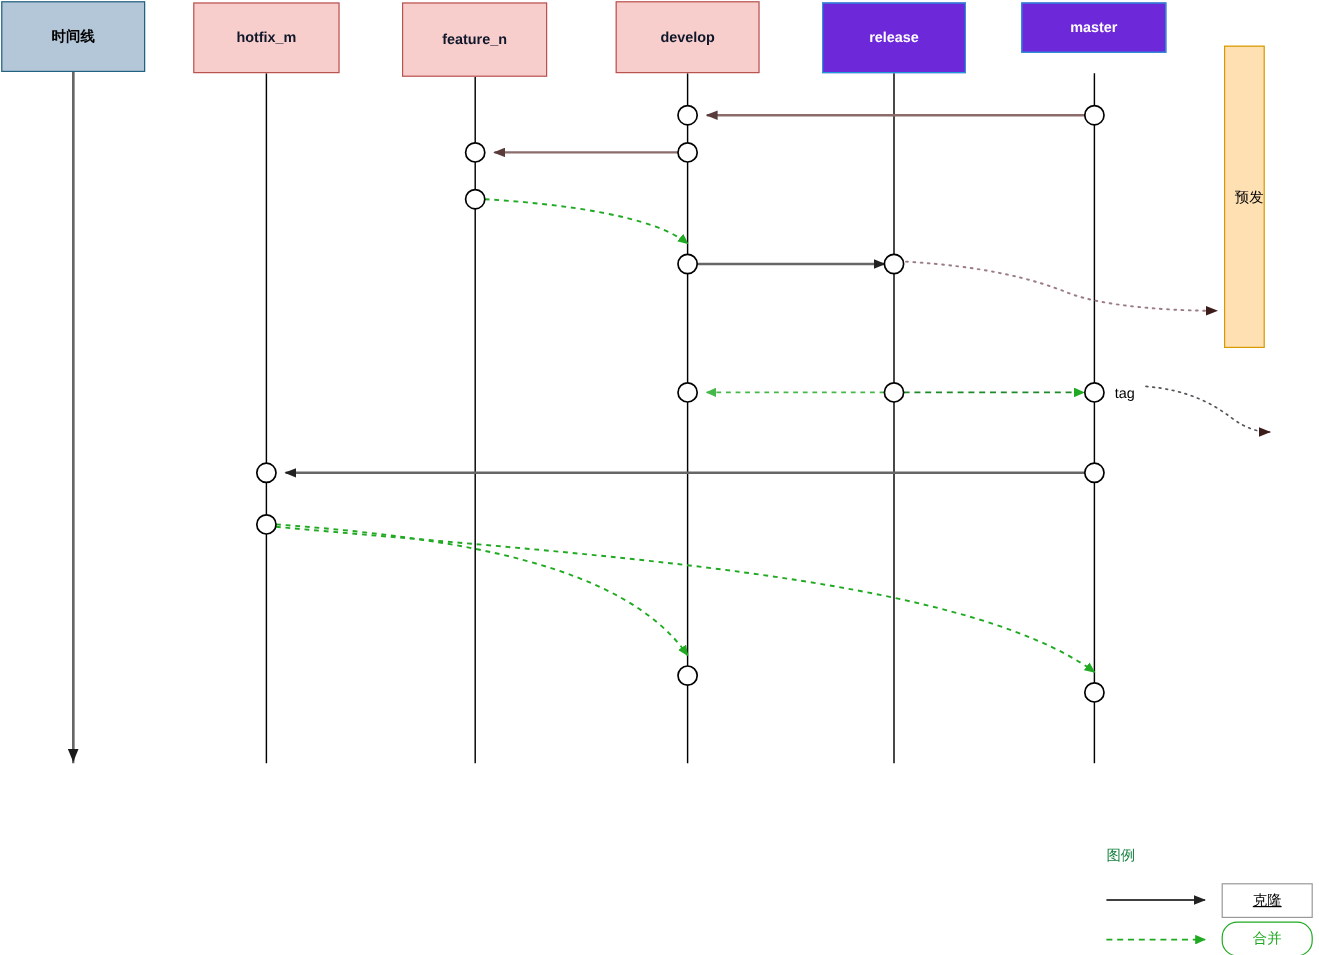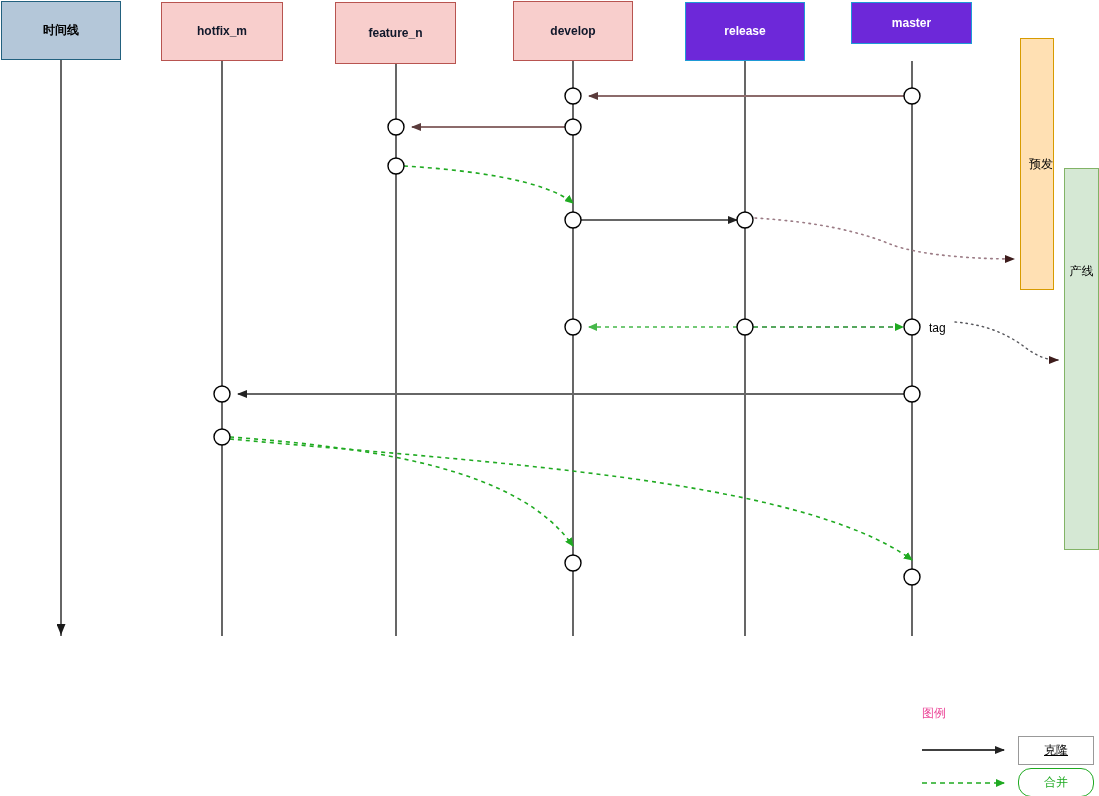--- a/index.html
+++ b/index.html
@@ -78,21 +78,21 @@
   .plain-label {
     position: absolute;
     font-size: 12px;
     color: #000000;
     white-space: nowrap;
     text-align: right;
   }
   .legend-title {
     position: absolute;
     font-size: 12px;
-    color: #ec4899;
+    color: #15803d;
   }
   .legend-chip {
     position: absolute;
     box-sizing: border-box;
     display: flex;
     align-items: center;
     justify-content: center;
     font-size: 12px;
     border-width: 1px;
     border-style: solid;
@@ -215,23 +215,20 @@
   </div>
 
   <div class="hdr-box hdr-main" style="left:851px; top:2px; width:121px; height:42px;">
     <span>master</span>
   </div>
 
   <div class="env-box env-pre" style="left:1020px; top:38px; width:34px; height:252px;">
     <span>预发</span>
   </div>
 
-  <div class="env-box env-prod" style="left:1064px; top:168px; width:35px; height:382px;">
-    <span style="margin-top:-176px;">产线</span>
-  </div>
 
   <div class="plain-label" style="left:929px; top:321px;">tag</div>
 
   <div class="legend-title" style="left:922px; top:705px;">图例</div>
 
   <div class="legend-chip clone" style="left:1018px; top:736px; width:76px; height:29px;text-decoration:underline;">
     <span>克隆</span>
   </div>
 
   <div class="legend-chip merge" style="left:1018px; top:768px; width:76px; height:29px;border-radius:13px;">

